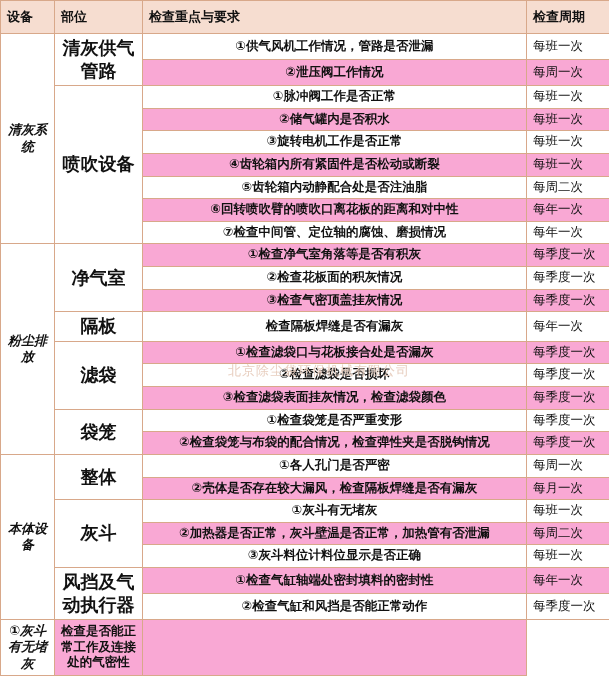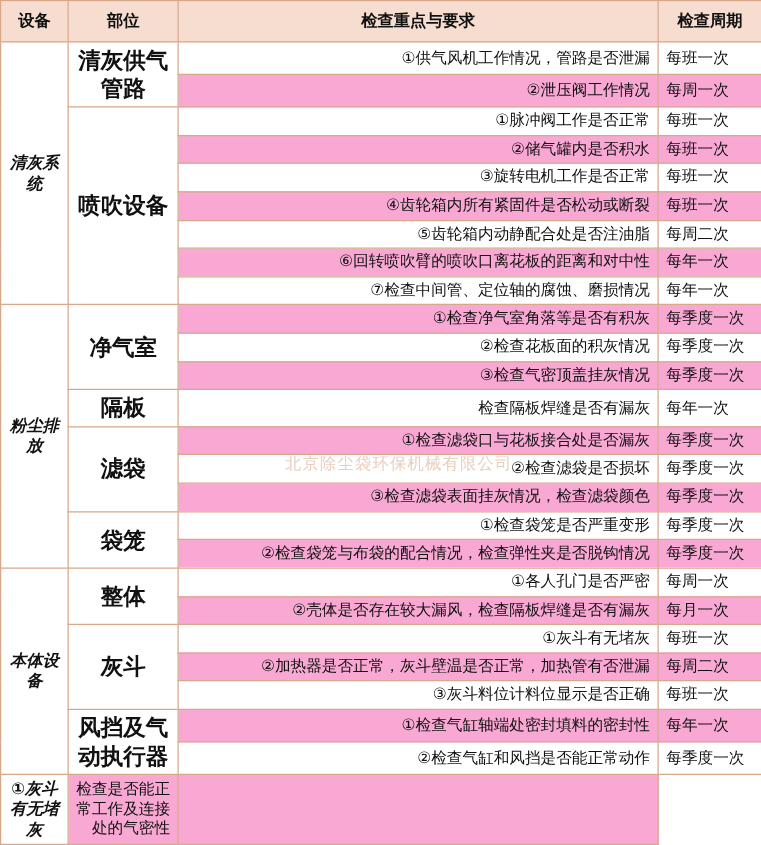--- a/index.html
+++ b/index.html
@@ -29,41 +29,42 @@
   }
   table.inspection td, table.inspection th {
     border: 1px solid #d8a88a;
     padding: 3px 6px;
     vertical-align: middle;
     line-height: 1.25;
   }
   thead th {
     background: #f6ddd0;
     font-weight: bold;
-    text-align: center;
+    text-align: left;
     font-size: 13px;
     color: #111111;
     height: 26px;
   }
   td.group {
     text-align: center;
     font-weight: bold;
     font-size: 13px;
     background: #ffffff;
     font-style: italic;
   }
   td.part {
     text-align: center;
     font-weight: bold;
     font-size: 18px;
     background: #ffffff;
   }
   td.item {
-    text-align: right;
-    background: #ffffff;
+    text-align: center;
+    background: #ffffff;
+    font-weight: bold;
   }
   td.cycle {
     background: #ffffff;
     font-size: 12.5px;
   }
   tr.alt td.item, tr.alt td.cycle {
     background: #f9a8d4;
   }
   tr.alt td.part, tr.alt td.group {
     background: #ffffff;

